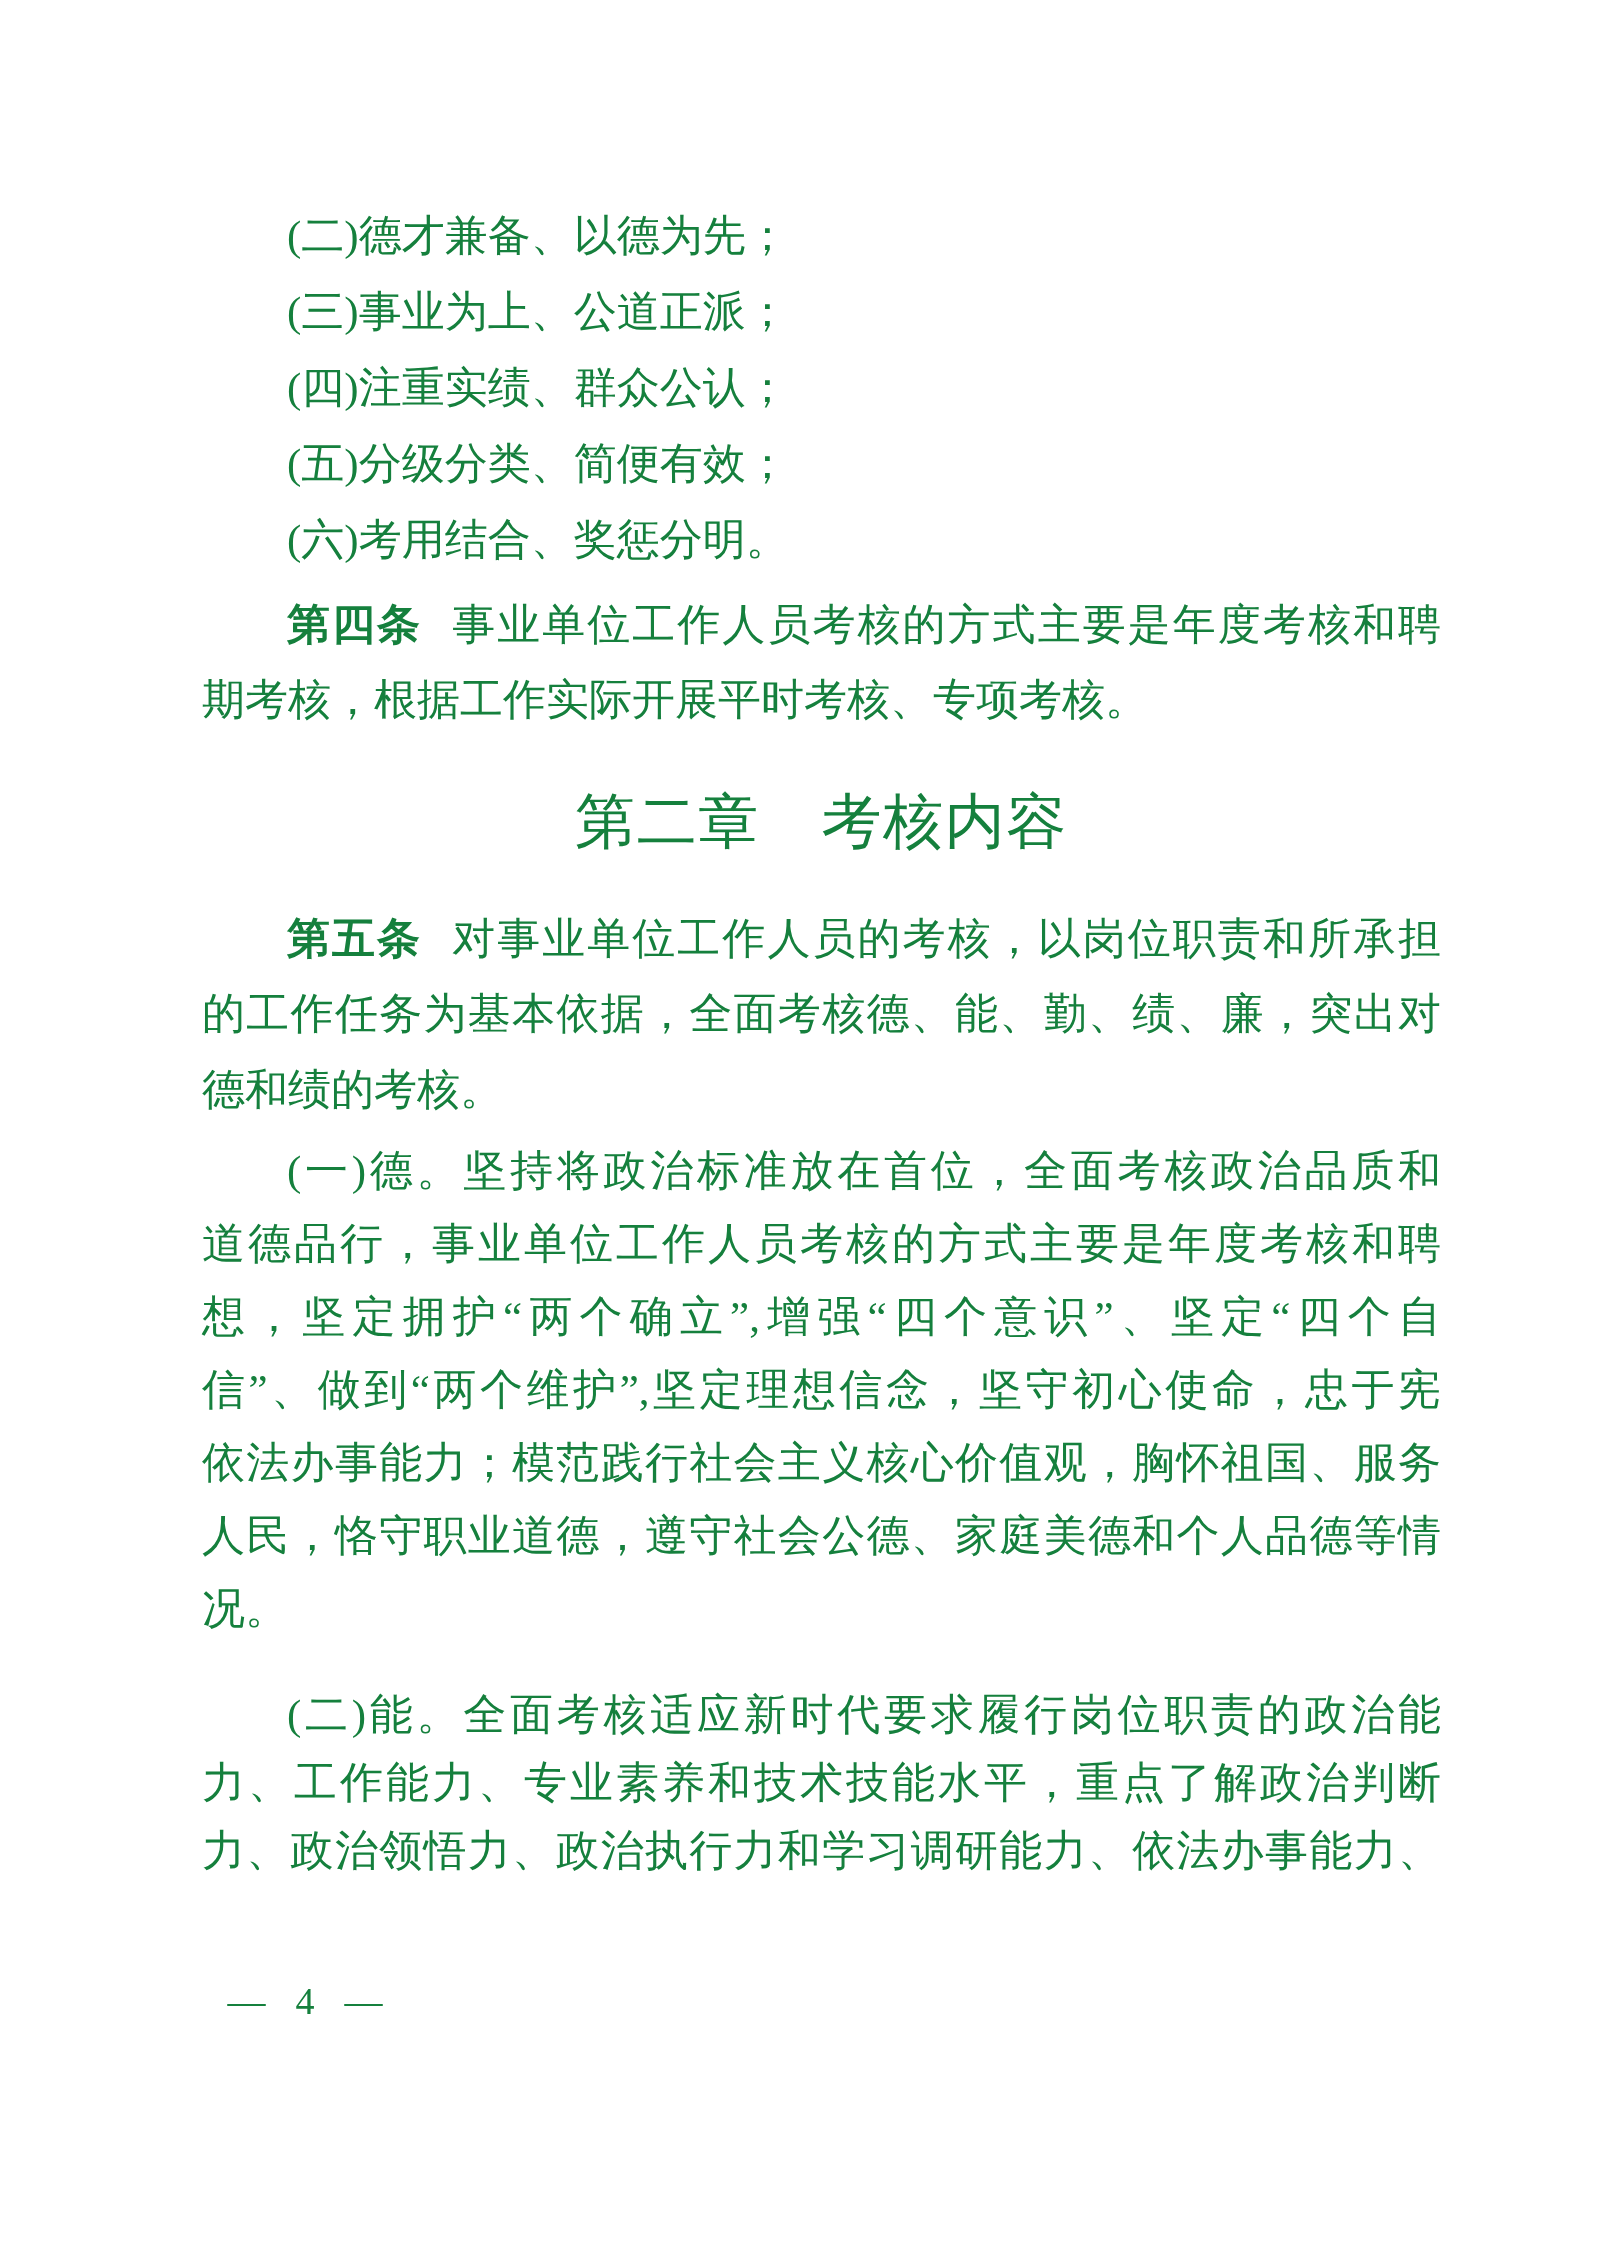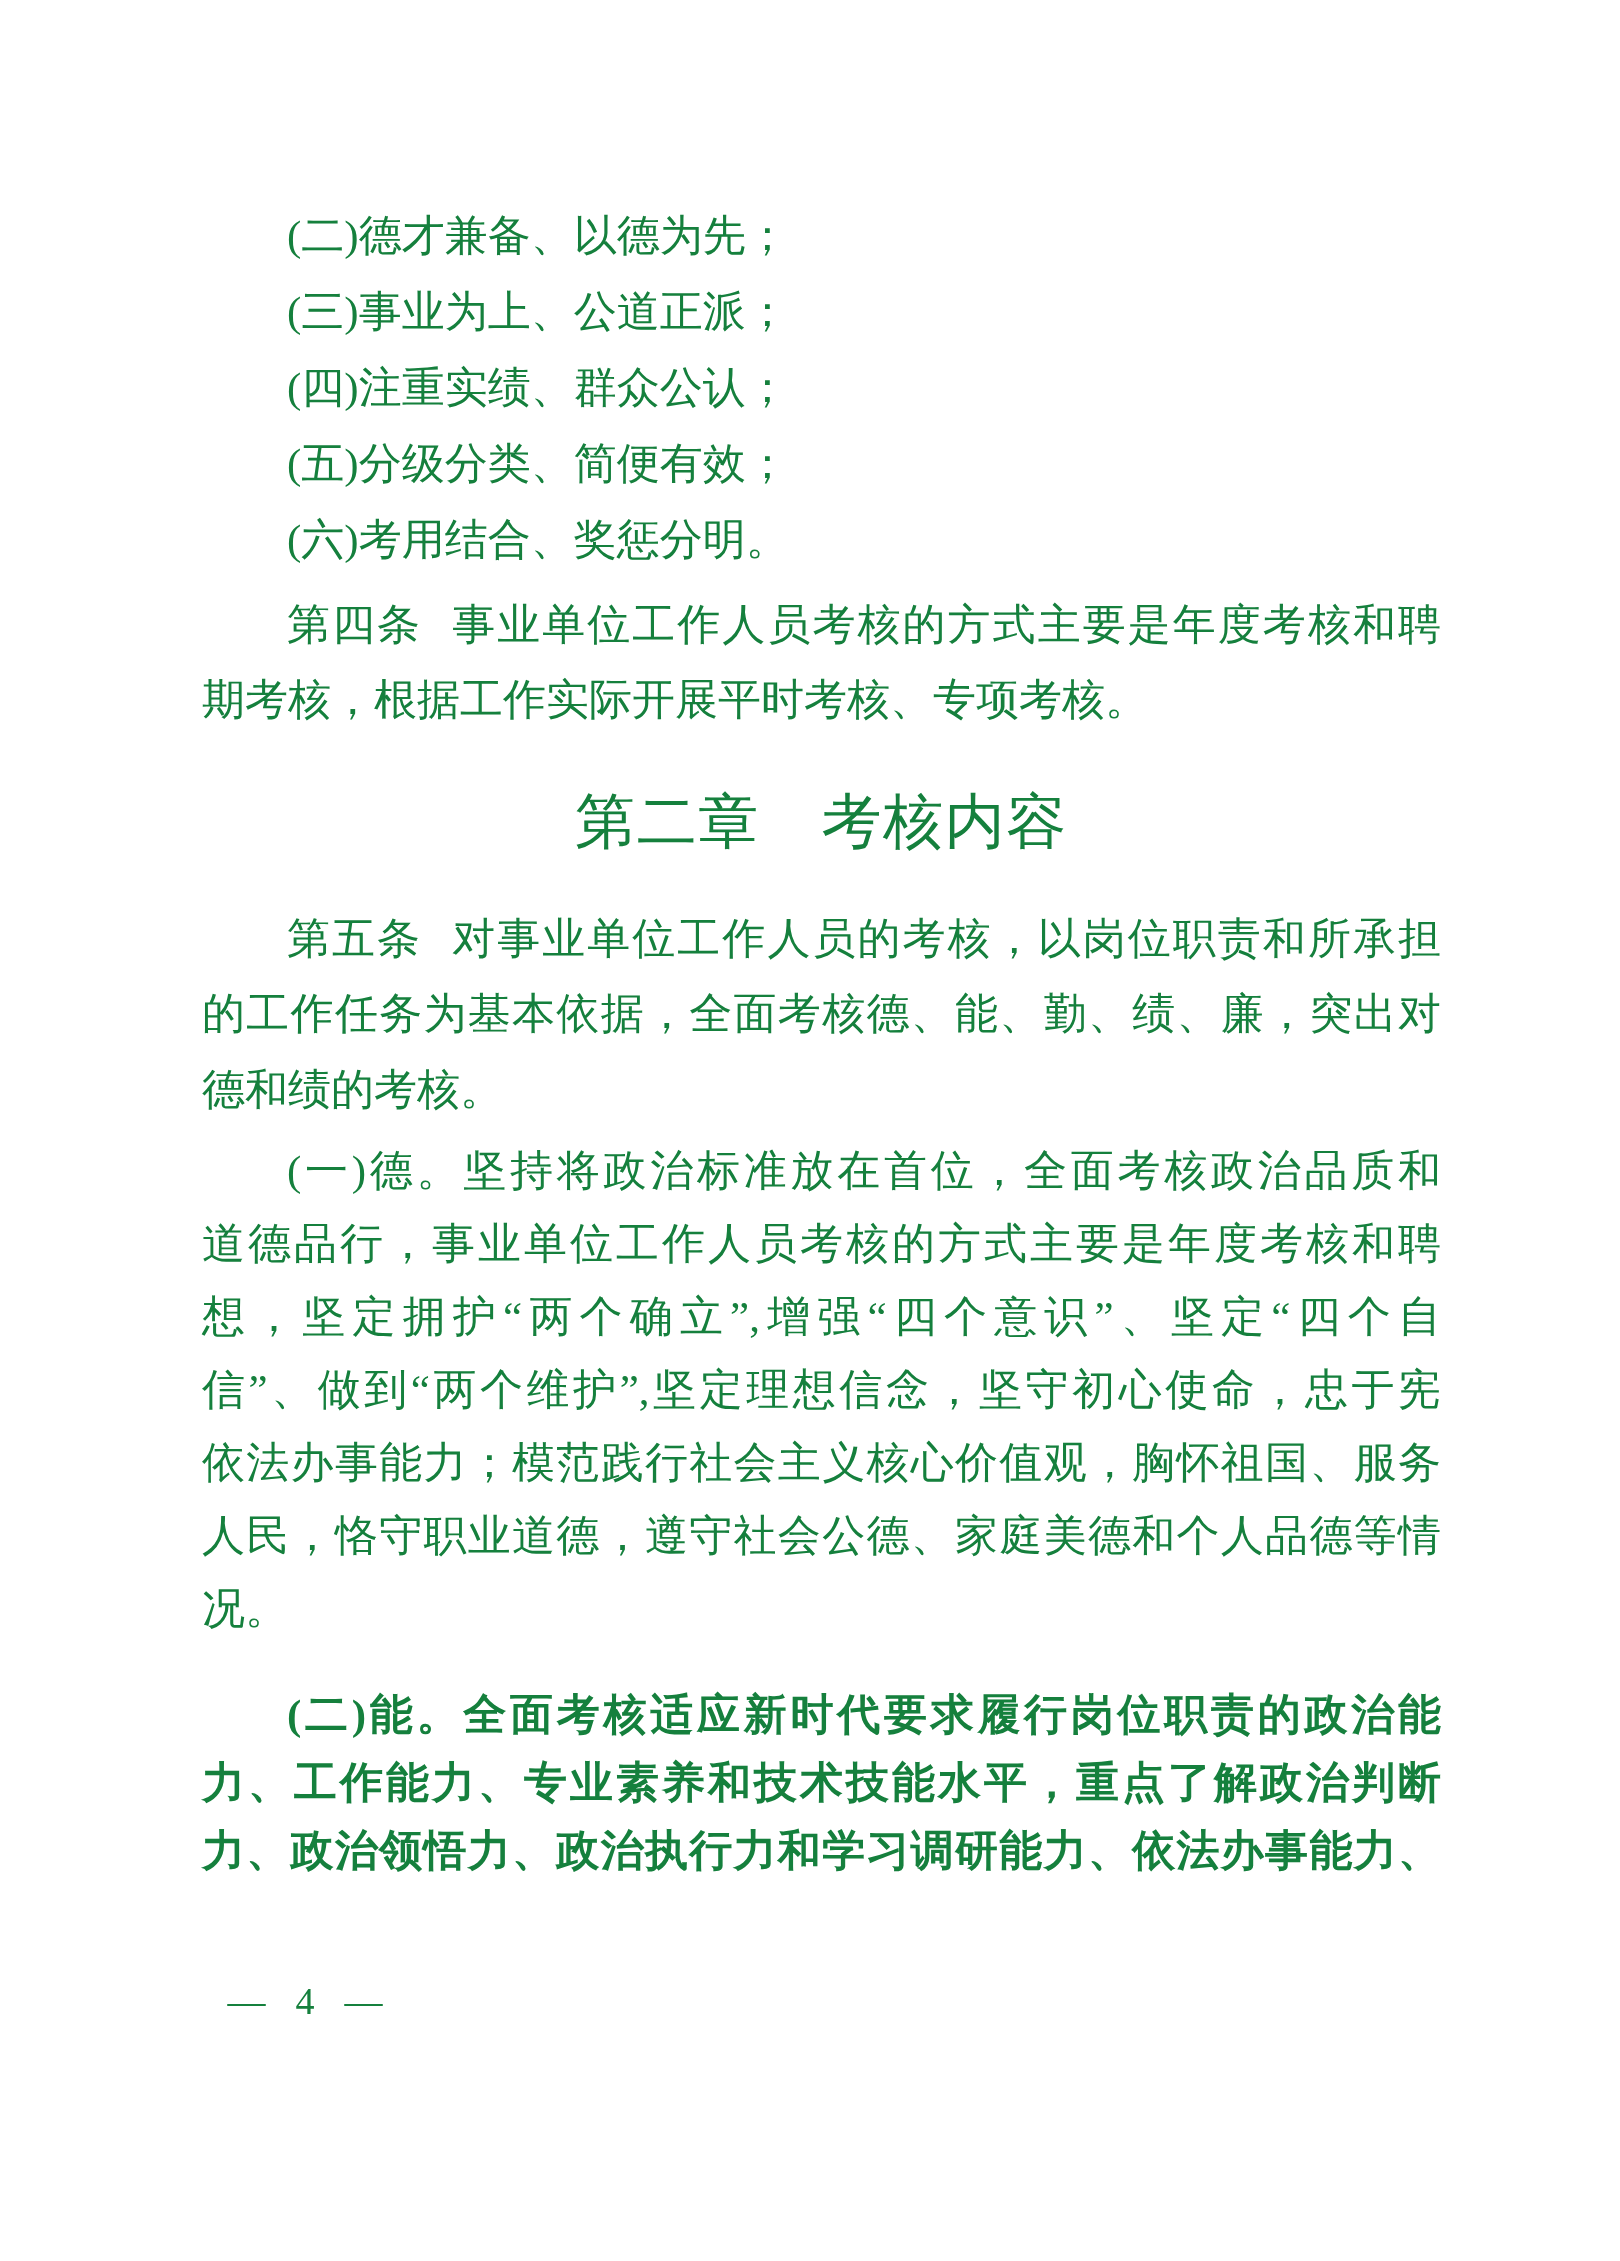--- a/index.html
+++ b/index.html
@@ -32,38 +32,38 @@
     overflow: visible;
   }
   .line.end {
     text-align: left;
     text-align-last: left;
   }
   .line.ind {
     text-indent: 85px;
   }
   .lead {
-    font-weight: 400;
+    font-weight: 700;
     font-family: "Liberation Sans", "DejaVu Sans", sans-serif;
     margin-right: 30px;
   }
   .chapter-line {
     font-weight: 400;
     font-family: "Liberation Sans", "DejaVu Sans", sans-serif;
     font-size: 60px;
     text-align: center;
     text-align-last: center;
     letter-spacing: 1.6px;
   }
   .block-article { margin-top: 8px; }
   .block-chapter { margin-top: 46px; margin-bottom: 40px; }
   .block-para { margin-top: 6.3px; }
   .block-para + .block-para { margin-top: 36px; }
   .block-para .line { line-height: 73px; height: 73px; }
-  .block-para:last-child .line { line-height: 68px; height: 68px; font-weight: bold; }
+  .block-para:last-child .line { line-height: 68px; height: 68px; }
   .footer {
     position: absolute;
     left: 214px;
     top: 1979px;
     width: 182px;
     font-size: 38px;
     text-align: center;
     word-spacing: 20.6px;
     font-family: "Liberation Serif", "DejaVu Serif", serif;
   }

